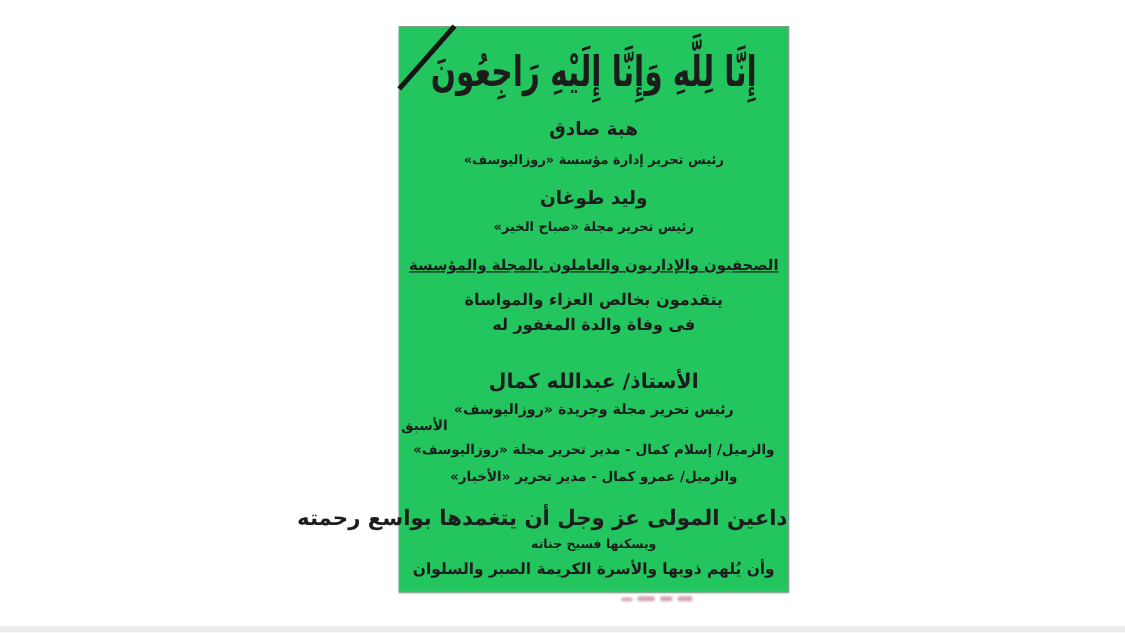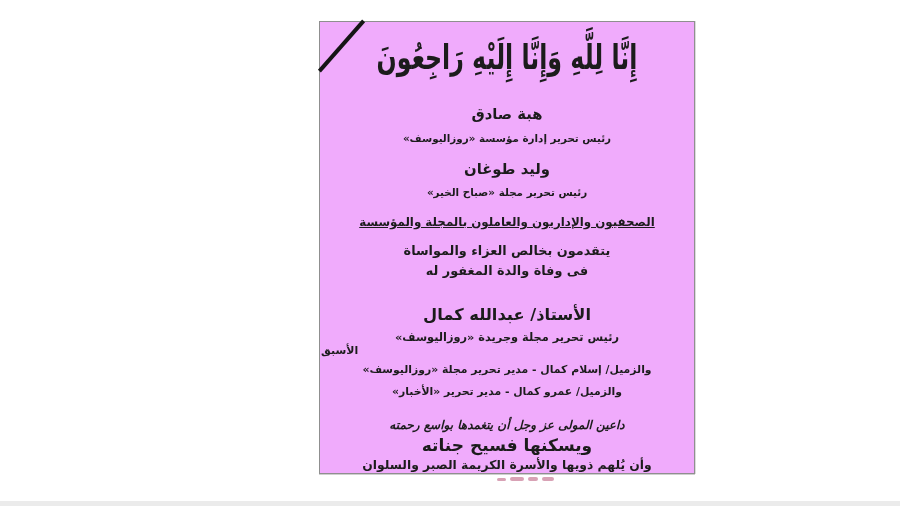--- a/index.html
+++ b/index.html
@@ -1,41 +1,41 @@
 <!DOCTYPE html>
 <html lang="ar"><head>
 <meta charset="utf-8">
 <style>
   * { margin:0; padding:0; box-sizing:border-box; }
   html,body { width:900px; height:506px; background:#ffffff; overflow:hidden; }
   body { position:relative; font-family:"DejaVu Sans", sans-serif; color:#1c1c1c; }
 
   .notice {
-    position:absolute; left:319px; top:21px; width:376px; height:453px;
-    background:#f0abfc; border:1px solid #8f8f8f;
+    position:absolute; left:319px; top:21px; width:312px; height:453px;
+    background:#22c55e; border:1px solid #8f8f8f;
     box-shadow:0 1px 0 #cfcfcf, 1px 0 0 #dcdcdc;
     direction:rtl; text-align:center; overflow:visible;
   }
 
   .ribbon {
     position:absolute; left:-12px; top:22px; width:67px; height:4px;
     background:#151515; transform:rotate(-48.7deg);
   }
 
   .line { white-space:nowrap; font-weight:700; }
 
   .calligraphy {
     margin-top:6px; height:64px; line-height:60px;
     font-size:24px; font-weight:700; letter-spacing:-1px;
     transform:scaleY(1.42); transform-origin:center;
     white-space:nowrap;
   }
 
   .mourner-name  { margin-top:11px; font-size:15px;   line-height:18px; }
-  .mourner-name.first { margin-top:13px; }
+  .mourner-name.first { margin-top:3px; }
   .mourner-name.second { margin-top:15px; }
   .mourner-role  { font-size:10.5px; line-height:13px; }
   .mourner-role.first { margin-top:9px; }
   .mourner-role.second { margin-top:8px; }
 
   .collective    { margin-top:15px; font-size:12px;   line-height:16px; }
   .condolence-1  { margin-top:12px; font-size:13px;   line-height:17px; }
   .condolence-2  { margin-top:3px;  font-size:13px;   line-height:17px; }
 
   .deceased-name { margin-top:15px; font-size:16.5px; line-height:21px; }
@@ -89,22 +89,22 @@
   <div class="line deceased-name fit" style="font-size: 16.2871px; margin-top: 25px;">الأستاذ/ عبدالله كمال</div>
 
   <div class="role-wrap">
     <div class="line role-main fit" style="font-size: 11.3516px;">رئيس تحرير مجلة وجريدة «روزاليوسف»</div>
     <div class="line role-suffix">الأسبق</div>
   </div>
 
   <div class="line relative-line r1 fit" style="font-size: 10.8581px;">والزميل/ إسلام كمال - مدير تحرير مجلة «روزاليوسف»</div>
   <div class="line relative-line r2 fit" style="font-size: 10.8581px;">والزميل/ عمرو كمال - مدير تحرير «الأخبار»</div>
 
-  <div class="line prayer-1 fit" style="font-size: 12px; font-style: italic;">داعين المولى عز وجل أن يتغمدها بواسع رحمته</div>
-  <div class="line prayer-2 fit" style="font-size: 17px;">ويسكنها فسيح جناته</div>
+  <div class="line prayer-1 fit" style="font-size: 17px;">داعين المولى عز وجل أن يتغمدها بواسع رحمته</div>
+  <div class="line prayer-2 fit" style="font-size: 10px;">ويسكنها فسيح جناته</div>
   <div class="line prayer-3 fit" style="font-size: 12.3387px;">وأن يُلهم ذويها والأسرة الكريمة الصبر والسلوان</div>
 
 </div>
 
 <div class="watermark">
   <i style="background: rgb(196, 113, 143);"></i>
     <i style="background: rgb(196, 113, 143);"></i>
     <i style="background: rgb(196, 113, 143);"></i>
     <i style="background: rgb(196, 113, 143);"></i>
 </div>

